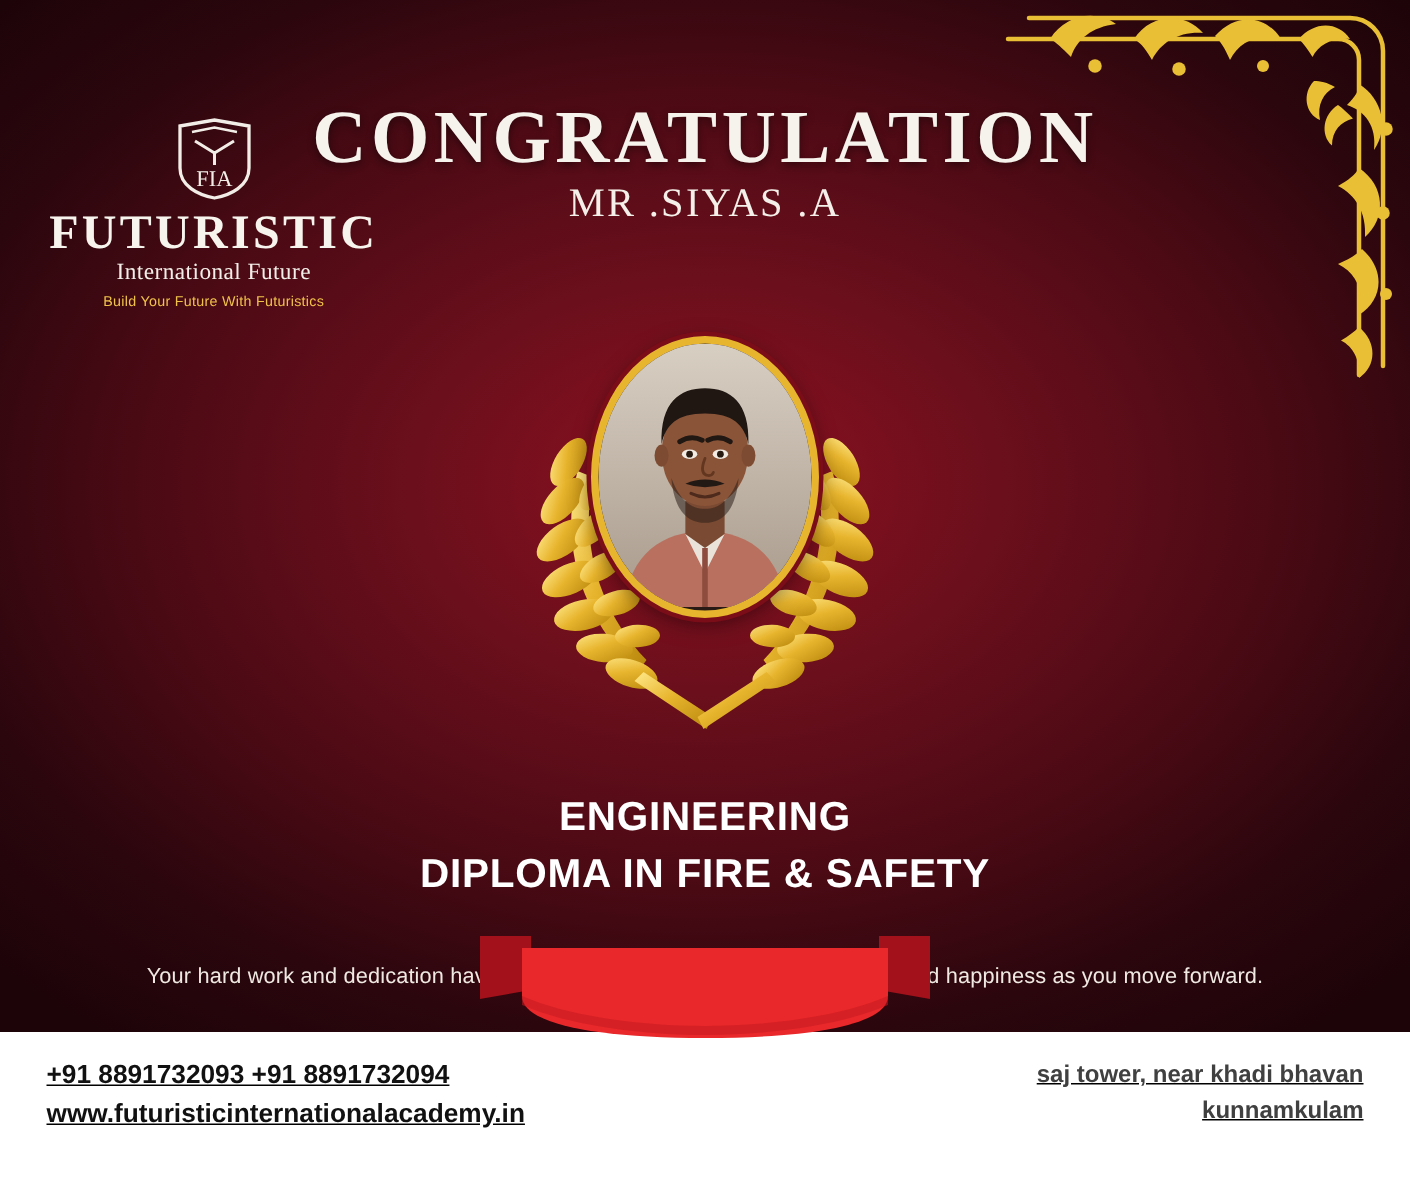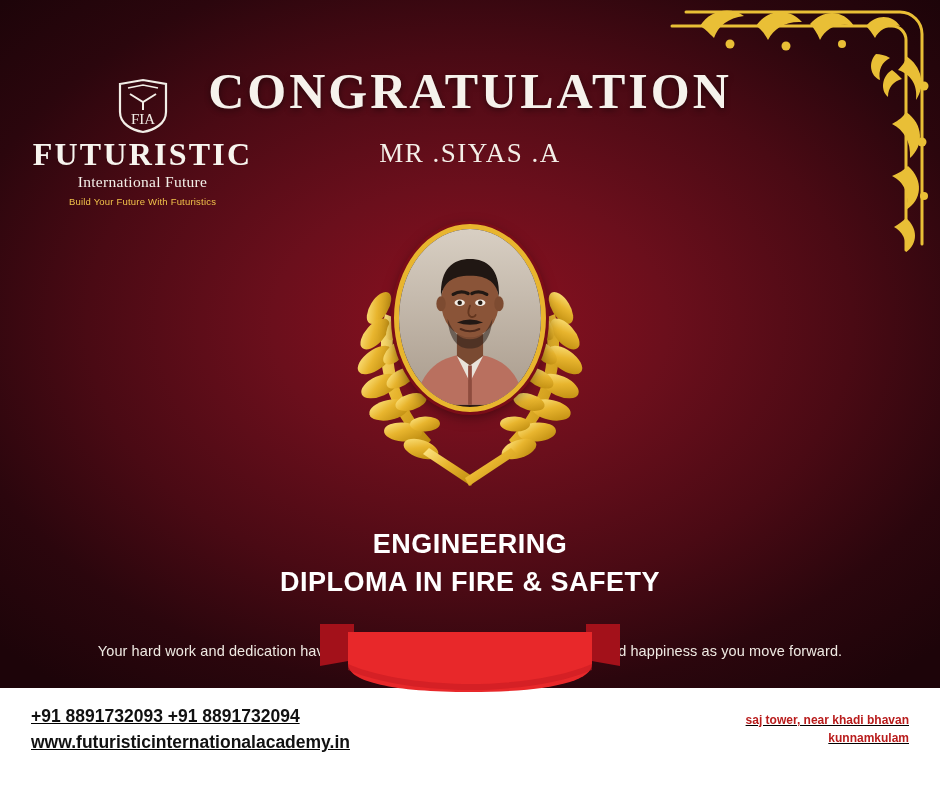--- a/index.html
+++ b/index.html
@@ -76,21 +76,21 @@
     text-align: center;
     font-family: "Liberation Serif", serif;
     font-size: 50px;
     letter-spacing: 3px;
     color: #f6f2ec;
     font-weight: 700;
     text-shadow: 0 2px 6px rgba(0,0,0,0.45);
   }
   .recipient {
     position: absolute;
-    top: 138px;
+    top: 120px;
     left: 0;
     width: 940px;
     text-align: center;
     font-family: "Liberation Serif", serif;
     font-size: 27px;
     letter-spacing: 1.5px;
     color: #f4efe8;
   }
 
   
@@ -178,22 +178,22 @@
     text-decoration: underline;
   }
   .footer-left {
     color: #111111;
     font-size: 17.5px;
     font-weight: 700;
     line-height: 1.5;
     text-align: left;
   }
   .footer-right {
-    color: #b91c1c;
-    font-size: 12px;
+    color: #404040;
+    font-size: 16px;
     font-weight: 700;
     line-height: 1.5;
     text-align: right;
   }
   .footer-line { white-space: nowrap; }
 </style>
 </head>
 <body>
 
 <div class="card">

